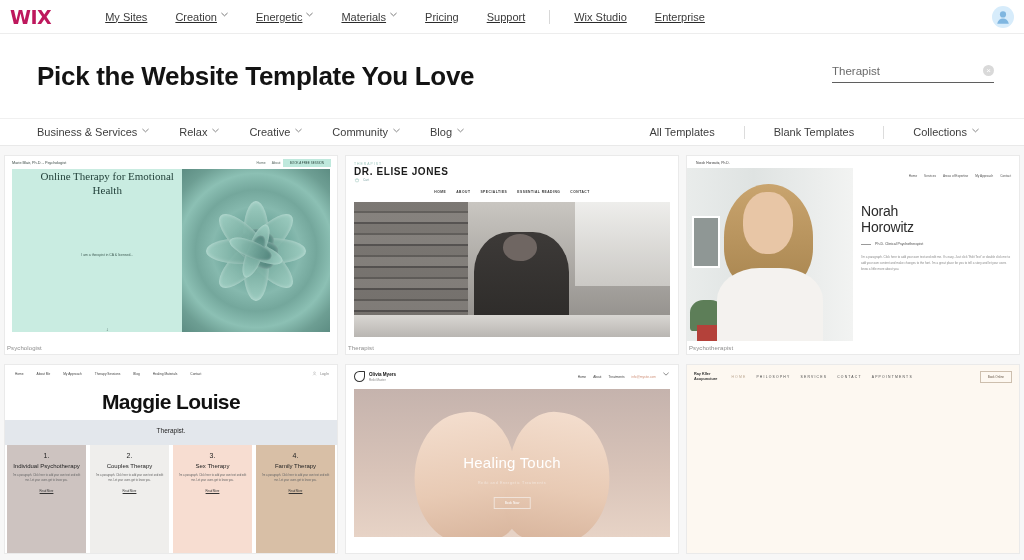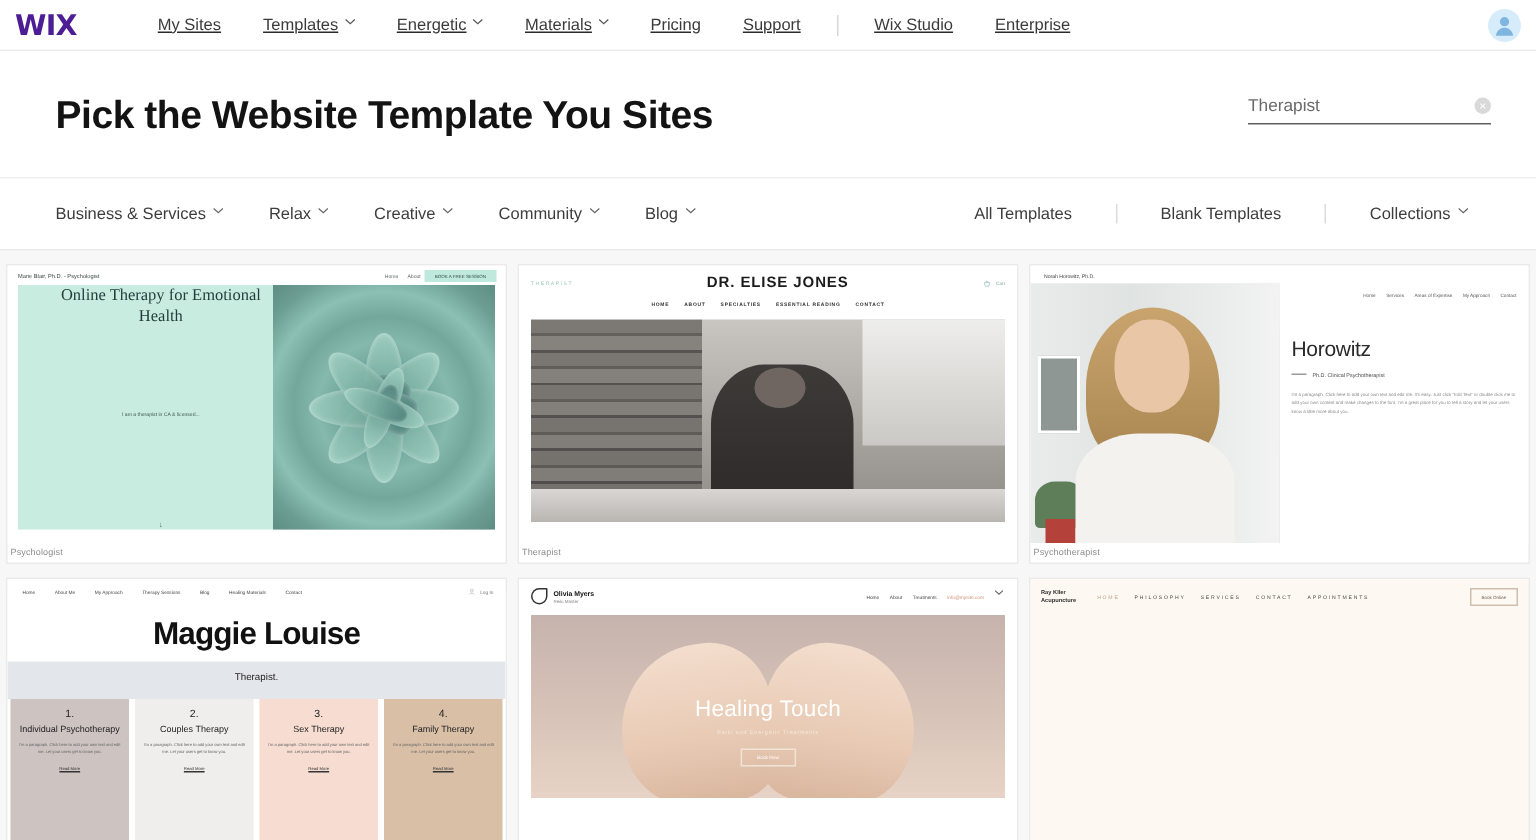--- a/index.html
+++ b/index.html
@@ -12,21 +12,21 @@
   }
 
   
   .topbar{
     height:34px; background:#fff; display:flex; align-items:center;
     padding:0 12px 0 10px; border-bottom:1px solid #ededed; position:relative;
   }
   .wix-logo{
     font-family:"DejaVu Sans", sans-serif;
     font-weight:700; font-size:19px; letter-spacing:-0.5px;
-    margin-right:40px; color:#4c1d95;
+    margin-right:40px; color:#be185d;
   }
   .topnav{ display:flex; align-items:center; gap:0;text-decoration:underline; }
   .topnav-item{
     font-size:11px; color:#3b3b3b; padding:0 14px;
     display:flex; align-items:center; gap:4px; white-space:nowrap; cursor:pointer;
   }
   .caret{ display:inline-block; width:7px; height:7px; position:relative; top:-1px;}
   .caret svg{ display:block; }
   .nav-sep{ width:1px; height:14px; background:#d8d8d8; margin:0 10px; }
   .avatar{
@@ -55,21 +55,21 @@
     width:130px;
   }
   .search-clear{
     width:11px; height:11px; border-radius:50%; background:#d9d9d9;
     color:#fff; font-size:8px; line-height:11px; text-align:center;
     cursor:pointer; flex:none;
   }
 
   
   .filterbar{
-    background:#fff; height:49px; display:flex; align-items:center;
+    background:#fff; height:28px; display:flex; align-items:center;
     justify-content:space-between; padding:0 30px 0 37px;
     border-bottom:1px solid #e9e9e9; border-top:1px solid #f0f0f0;
   }
   .filter-group{ display:flex; align-items:center; }
   .filter-item{
     font-size:11px; color:#3d3d3d; padding:0 15px;
     display:flex; align-items:center; gap:5px; cursor:pointer; white-space:nowrap;
   }
   .filter-group.left .filter-item:first-child{ padding-left:0; }
   .fsep{ width:1px; height:13px; background:#dcdcdc; margin:0 14px; }
@@ -116,21 +116,21 @@
   .succ i{
     position:absolute; left:50%; top:50%; width:26px; height:72px;
     margin:-36px 0 0 -13px; border-radius:50% 50% 46% 46%;
     background:linear-gradient(180deg,#9ecec2 0%, #7db0a4 45%, #4f827a 100%);
     box-shadow:inset 0 0 4px rgba(255,255,255,.45);
     transform-origin:50% 50%; opacity:.92;
   }
 
   
   .t2{ height:100%; background:#fff; padding:6px 8px 0 8px; }
-  .t2-top{ display:flex; align-items:center; justify-content:space-between; }
+  .t2-top{ display:flex; justify-content:space-between;flex-direction:column; }
   .t2-tag{ font-size:3.4px; color:#9dc6bd; letter-spacing:1px; }
   .t2-name{ font-size:10px; font-weight:700; letter-spacing:.6px; color:#1c1c1c; }
   .t2-cart{ display:flex; align-items:center; gap:3px; font-size:3.2px; color:#8aa; }
   .t2-links{
     display:flex; justify-content:center; gap:10px; margin-top:7px;
     font-size:3.3px; color:#333; letter-spacing:.5px; font-weight:600;
   }
   .t2-photo{
     margin-top:8px; height:135px; position:relative; overflow:hidden;
     background:linear-gradient(180deg,#c9c6c1 0%, #8d8a86 100%);
@@ -201,21 +201,21 @@
 
   
   .t5{ height:100%; background:#fff; padding:6px 8px 0 8px; }
   .t5-top{ display:flex; align-items:center; }
   .t5-mark{ width:11px; height:11px; border:1px solid #333; border-radius:50% 6% 50% 50%; margin-right:4px; }
   .t5-brand b{ display:block; font-size:4.6px; color:#111; }
   .t5-brand span{ display:block; font-size:3px; color:#888; margin-top:1px; }
   .t5-links{ margin-left:auto; display:flex; gap:7px; align-items:center; font-size:3.2px; color:#444; }
   .t5-mail{ color:#cf8f77; }
   .t5-hero{
-    margin-top:7px; height:122px; position:relative; overflow:hidden;
+    margin-top:7px; height:148px; position:relative; overflow:hidden;
     background:linear-gradient(180deg,#c5b3ad 0%, #d8c3b8 55%, #e7d3c6 100%);
   }
   .t5-hands{ position:absolute; left:50%; top:16%; width:62%; height:88%;
     transform:translateX(-50%); }
   .t5-hands .palm{
     position:absolute; top:0; width:52%; height:100%;
     background:linear-gradient(180deg,#f3ddcd 0%,#e8cab4 60%,#d9b69e 100%);
     border-radius:55% 40% 30% 45%;
   }
   .t5-hands .palm.l{ left:0; transform:rotate(-9deg); }
@@ -255,21 +255,21 @@
 <body>
 
 <div class="topbar">
   <div class="wix-logo">WIX</div>
 
   <div class="topnav">
     <div class="topnav-item">
       <span>My Sites</span>
     </div>
     <div class="topnav-item">
-      <span>Templates</span>
+      <span>Creation</span>
       <span class="caret">
         <svg viewBox="0 0 8 5" width="7" height="5">
             <path d="M0.5 0.8 L4 4 L7.5 0.8" fill="none" stroke="#555" stroke-width="0.9"></path>
           </svg>
       </span>
     </div>
     <div class="topnav-item">
       <span>Energetic</span>
       <span class="caret">
         <svg viewBox="0 0 8 5" width="7" height="5">
@@ -302,21 +302,21 @@
 
   <div class="avatar">
     <svg viewBox="0 0 22 22" width="20" height="20">
       <circle cx="11" cy="8.2" r="3.4" fill="#7fb6e0"></circle>
       <path d="M4.6 18.5 C5.4 14.4 8 12.6 11 12.6 C14 12.6 16.6 14.4 17.4 18.5 Z" fill="#7fb6e0"></path>
     </svg>
   </div>
 </div>
 
 <div class="hero">
-  <div class="page-title">Pick the Website Template You Sites</div>
+  <div class="page-title">Pick the Website Template You Love</div>
 
   <div class="search-wrap">
     <div class="search-row">
       <input class="search-input" type="text" value="Therapist" style="">
       <div class="search-clear">×</div>
     </div>
   </div>
 </div>
 
 <div class="filterbar">
@@ -477,20 +477,21 @@
           </div>
           <div class="t3-txt">
             <div class="t3-links">
               <span>Home</span>
               <span>Services</span>
               <span>Areas of Expertise</span>
               <span>My Approach</span>
               <span>Contact</span>
             </div>
             <div class="t3-name">
+              <div>Norah</div>
               <div>Horowitz</div>
             </div>
             <div class="t3-role">
               <span class="dash"></span>
               <span>Ph.D. Clinical Psychotherapist</span>
             </div>
             <div class="t3-para">I'm a paragraph. Click here to add your own text and edit me. It's easy. Just click “Edit Text” or double click me to add your own content and make changes to the font. I'm a great place for you to tell a story and let your users know a little more about you.</div>
           </div>
         </div>
       </div>

